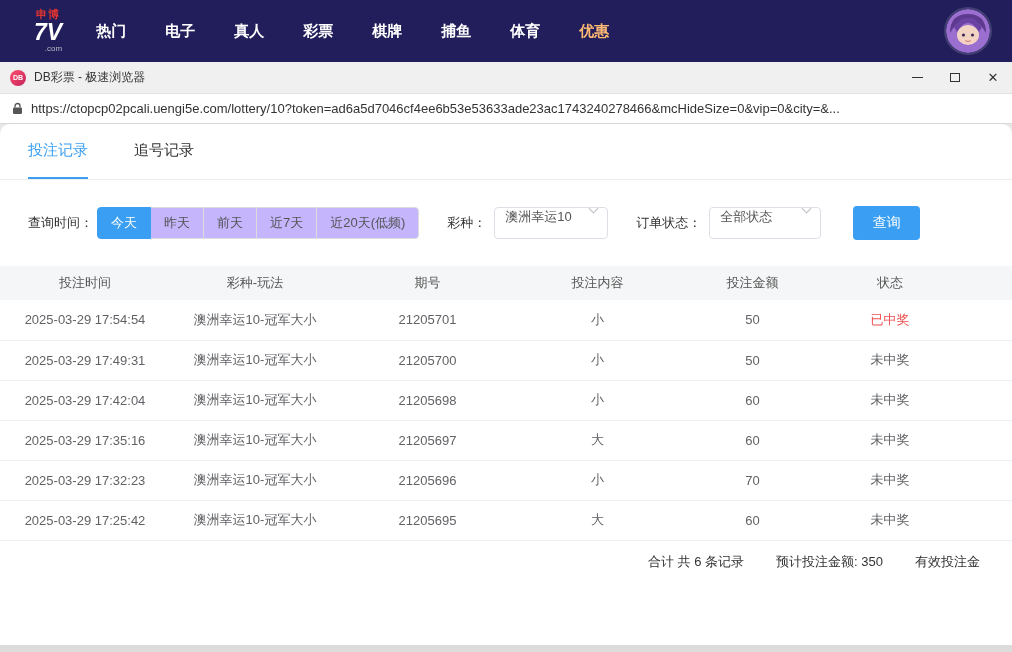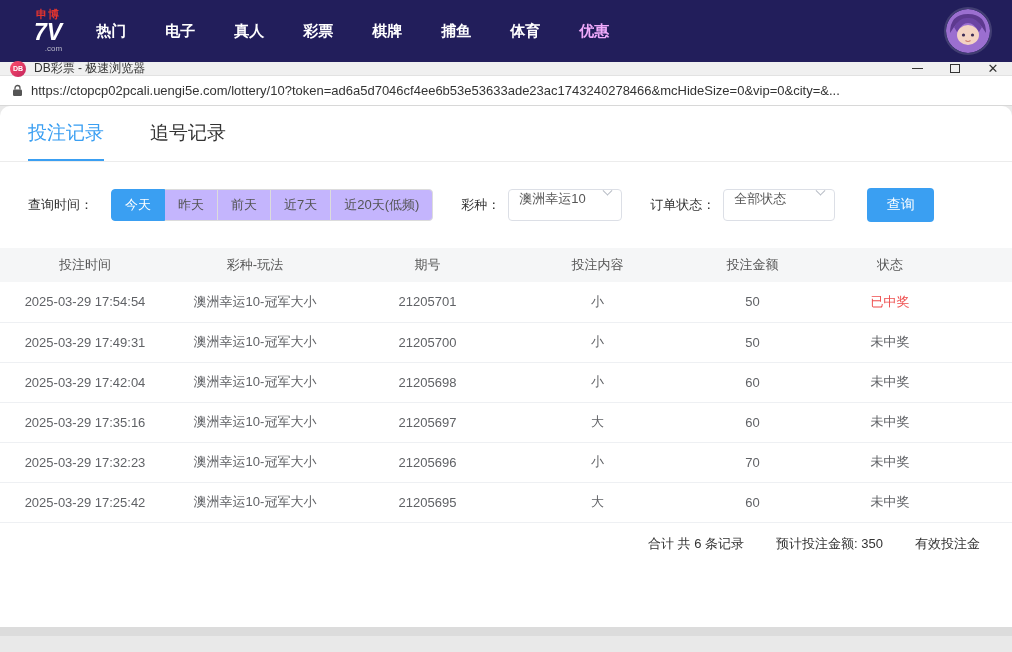--- a/index.html
+++ b/index.html
@@ -7,48 +7,48 @@
   body { font-family:"Liberation Sans","DejaVu Sans",sans-serif; background:#e9e9e9; }
 
   
   .site-header { height:62px; background:#221e5b; display:flex; align-items:center; padding:0 22px; }
   .logo { display:flex; flex-direction:column; align-items:center; line-height:1; margin:0 34px 0 12px; cursor:pointer; }
   .logo-top { color:#e3342f; font-size:11px; font-weight:bold; letter-spacing:1px; }
   .logo-main { color:#fff; font-size:23px; font-weight:800; font-style:italic; margin-top:1px; }
   .logo-suffix { color:#b9b9c9; font-size:8px; align-self:flex-end; margin-top:1px; }
   .main-nav { display:flex; gap:39px; }
   .nav-item { color:#fff; font-size:15px; font-weight:bold; cursor:pointer; white-space:nowrap; }
-  .nav-item.gold { color:#f0abfc; }
+  .nav-item.gold { color:#fdba74; }
   .avatar { margin-left:auto; width:44px; height:44px; border-radius:50%; overflow:hidden; cursor:pointer; flex:0 0 auto; box-shadow:0 0 0 2px rgba(255,255,255,0.15); }
 
   
-  .titlebar { height:14px; background:#f0f0f0; border-bottom:1px solid #e2e2e2; display:flex; align-items:center; padding:0 0 0 10px; }
+  .titlebar { height:32px; background:#f0f0f0; border-bottom:1px solid #e2e2e2; display:flex; align-items:center; padding:0 0 0 10px; }
   .favicon { width:16px; height:16px; border-radius:50%; background:linear-gradient(135deg,#ff4d6d,#c2255c); color:#fff; font-size:7px; font-weight:bold; display:flex; align-items:center; justify-content:center; margin-right:8px; }
   .window-title { font-size:12px; color:#333; }
   .win-controls { margin-left:auto; display:flex; height:100%; }
   .ctrl { width:38px; height:100%; display:flex; align-items:center; justify-content:center; cursor:pointer; }
   .ic-min { width:11px; height:1px; background:#333; display:block; }
   .ic-max { width:10px; height:9px; border:1px solid #333; display:block; }
   .ic-close { font-size:13px; color:#333; line-height:1; }
 
   .urlbar { height:30px; background:#fff; border-bottom:1px solid #d8d8d8; display:flex; align-items:center; padding:0 12px; cursor:text; }
   .lock-icon { margin-right:8px; display:flex; }
   .url-text { font-size:13px; color:#333; white-space:nowrap; overflow:hidden; }
 
   
   .page-bg { height:530px; position:relative; }
   .content { background:#fff; border-radius:10px 10px 0 0; height:100%; overflow:hidden; position:relative; }
 
   .tabs { display:flex; gap:46px; padding:0 28px; border-bottom:1px solid #ececec; height:56px; align-items:stretch; }
-  .tab { font-size:19px; color:#333; display:flex; align-items:center; cursor:pointer; border-bottom:2px solid transparent;text-align:right; }
+  .tab { font-size:15px; color:#333; display:flex; align-items:center; cursor:pointer; border-bottom:2px solid transparent;text-align:right; }
   .tab.active { color:#3a9ff2; border-bottom-color:#3a9ff2; }
 
   .filter-row { display:flex; align-items:center; margin:26px 0 0 28px; font-size:13px; color:#333; }
   .flt-label { white-space:nowrap; }
-  .time-group { display:flex; margin-left:18px;justify-content:space-between; }
+  .time-group { display:flex; margin-left:4px;justify-content:space-between; }
   .time-btn { padding:0 13px; height:32px; line-height:30px; border:1px solid #dcdcdc; background:#c4b5fd; color:#555; font-size:13px; margin-left:-1px; cursor:pointer; white-space:nowrap; }
   .time-btn:first-child { border-radius:4px 0 0 4px; margin-left:0; }
   .time-btn:last-child { border-radius:0 4px 4px 0; }
   .time-btn.active { background:#3a9ff2; border-color:#3a9ff2; color:#fff; position:relative; z-index:1; }
   .gap-l { margin-left:28px; }
   .select { height:32px; border:1px solid #dcdfe6; border-radius:4px; display:flex; justify-content:space-between; padding:0 10px; color:#555; margin-left:8px; cursor:pointer; background:#fff; }
   .sel-lottery { width:114px; }
   .sel-status { width:112px; }
   .caret { width:7px; height:7px; border-right:1.5px solid #b4bac3; border-bottom:1.5px solid #b4bac3; transform:rotate(45deg) translate(-2px,-2px); flex:0 0 auto; }
   .query-btn { margin-left:32px; width:67px; height:34px; background:#3a9ff2; color:#fff; border:none; border-radius:4px; font-size:14px; cursor:pointer; font-family:inherit; }

